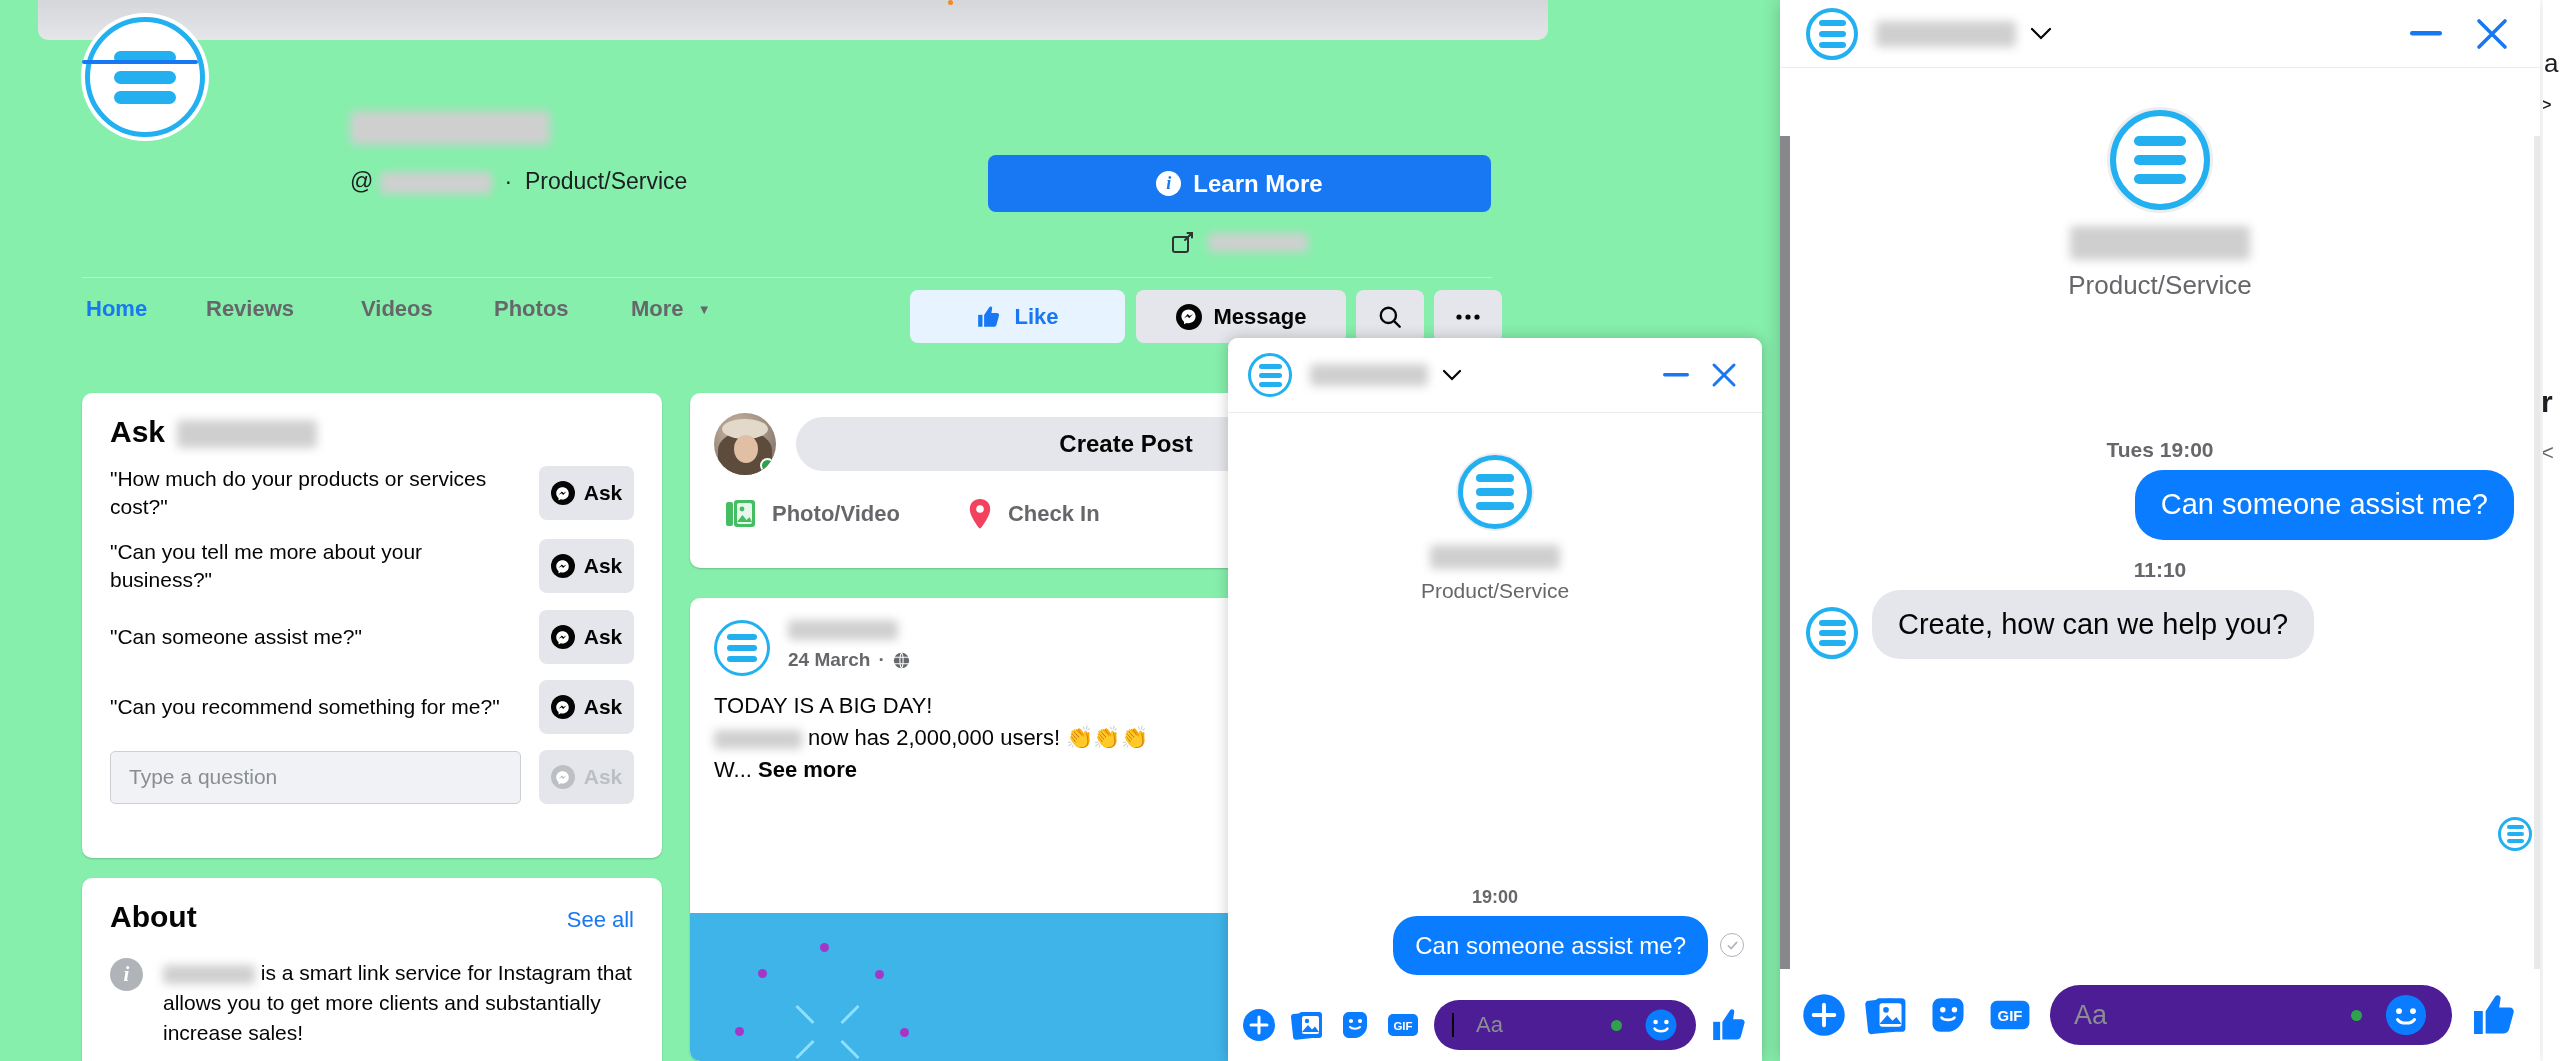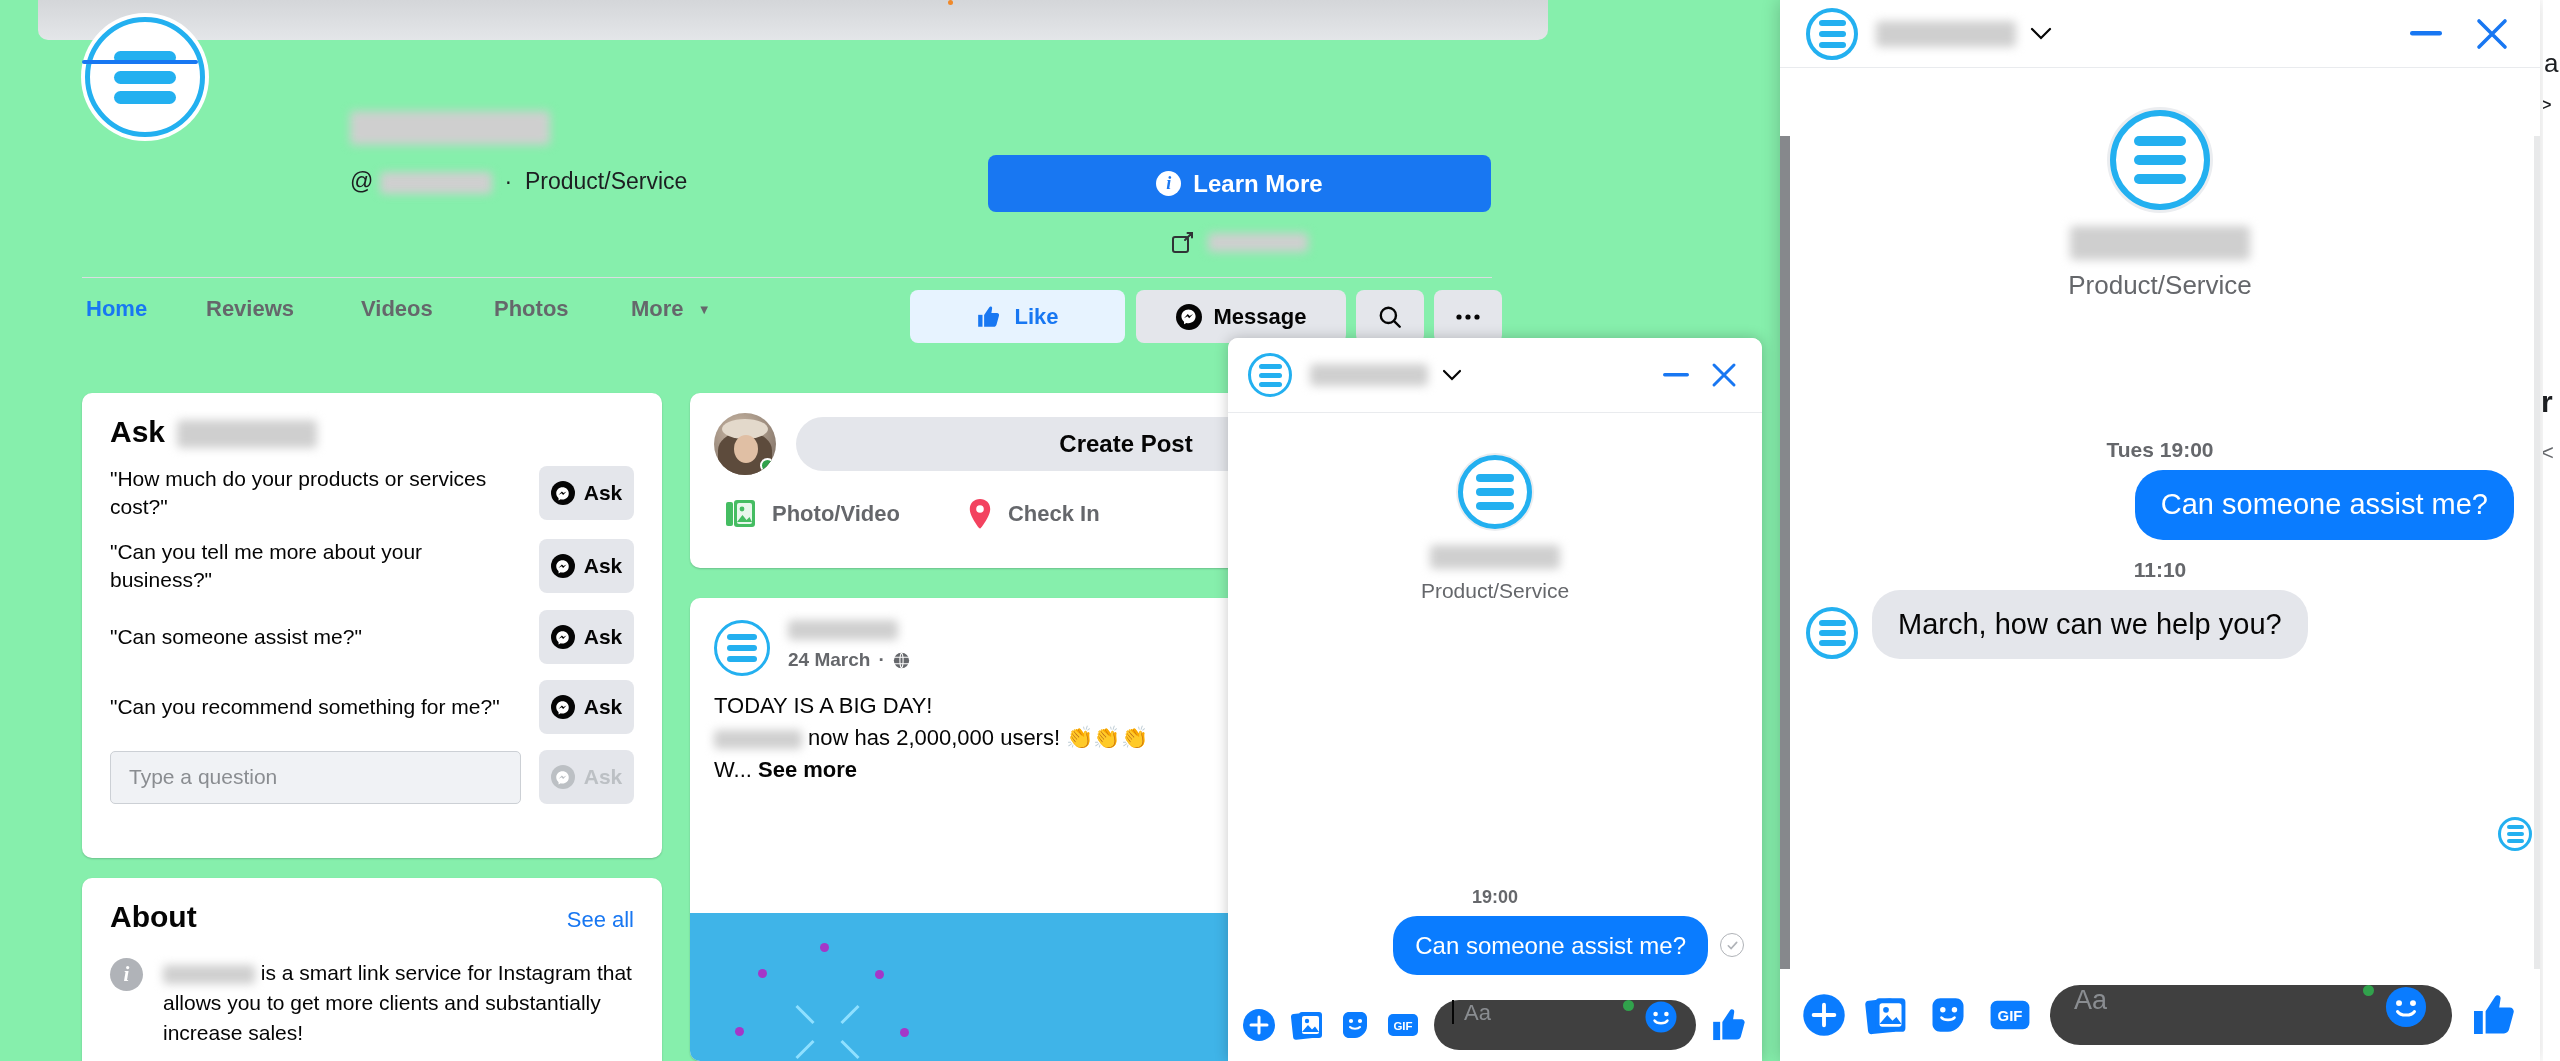--- a/index.html
+++ b/index.html
@@ -269,22 +269,22 @@
     display:flex;align-items:center;justify-content:center;flex:none;
   }
   .sent-check svg{ width:13px;height:13px; }
 
   .composer{
     flex:none; display:flex; align-items:center; gap:14px;
     padding:0 14px; height:72px; background:#fff;
   }
   .c-ico{ flex:none; cursor:pointer; }
   .input-pill{
-    flex:1; height:50px; border-radius:26px; background:#404040;
-    display:flex; padding:0 18px; gap:10px; cursor:text;
+    flex:1; height:50px; border-radius:26px; background:#4c1d95;
+    display:flex; align-items:center; padding:0 18px; gap:22px; cursor:text;
   }
   .caret{ width:2px; height:24px; background:#050505; flex:none; }
   .input-pill .ph{ font-size:22px; color:#8a8d91; flex:1; }
   .green-dot{ width:11px;height:11px;border-radius:50%;background:#31a24c; flex:none; }
   .smiley{ width:34px;height:34px; flex:none; cursor:pointer; }
   .thumbsup{ width:38px;height:38px; flex:none; cursor:pointer; }
 
   
   #chat-large{
     position:absolute; left:1780px; top:0; width:760px; height:1061px;
@@ -717,21 +717,21 @@
         <div class="row-out">
           <div class="bubble out">Can someone assist me?</div>
         </div>
         <div class="msg-time" style="margin-top:18px;">11:10</div>
         <div class="row-in">
           <div class="logo sm-avatar">
             <div class="bar"></div>
               <div class="bar"></div>
               <div class="bar"></div>
           </div>
-          <div class="bubble in" style="max-width:66%;">March, how can we help you?</div>
+          <div class="bubble in" style="max-width:66%;">Create, how can we help you?</div>
         </div>
       </div>
     </div>
 
     <div class="logo mini-logo">
       <div class="bar"></div>
         <div class="bar"></div>
         <div class="bar"></div>
     </div>
   </div>

